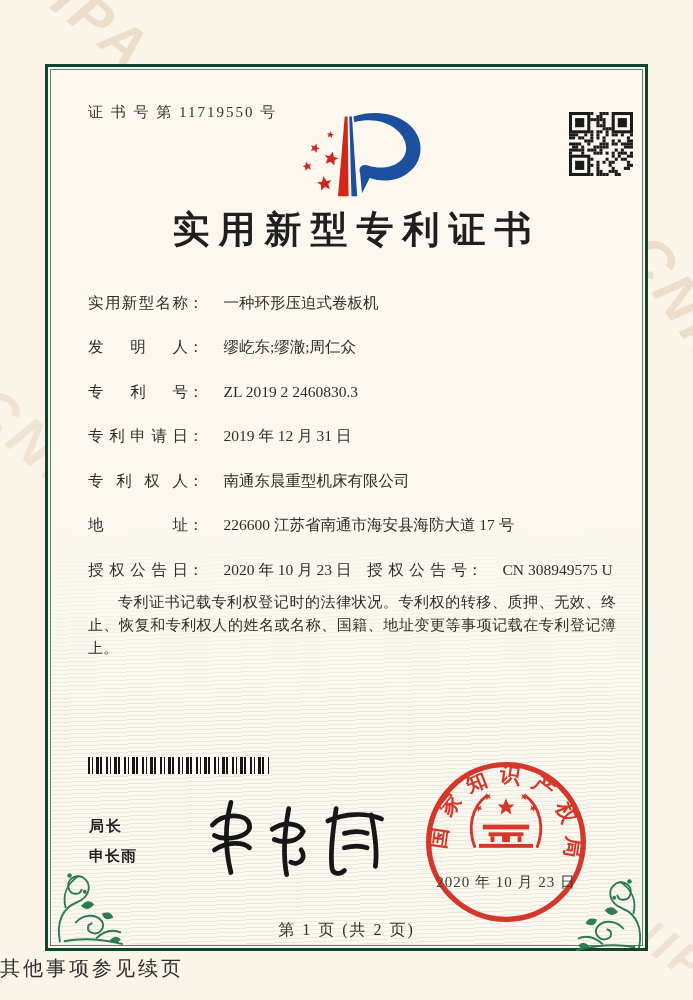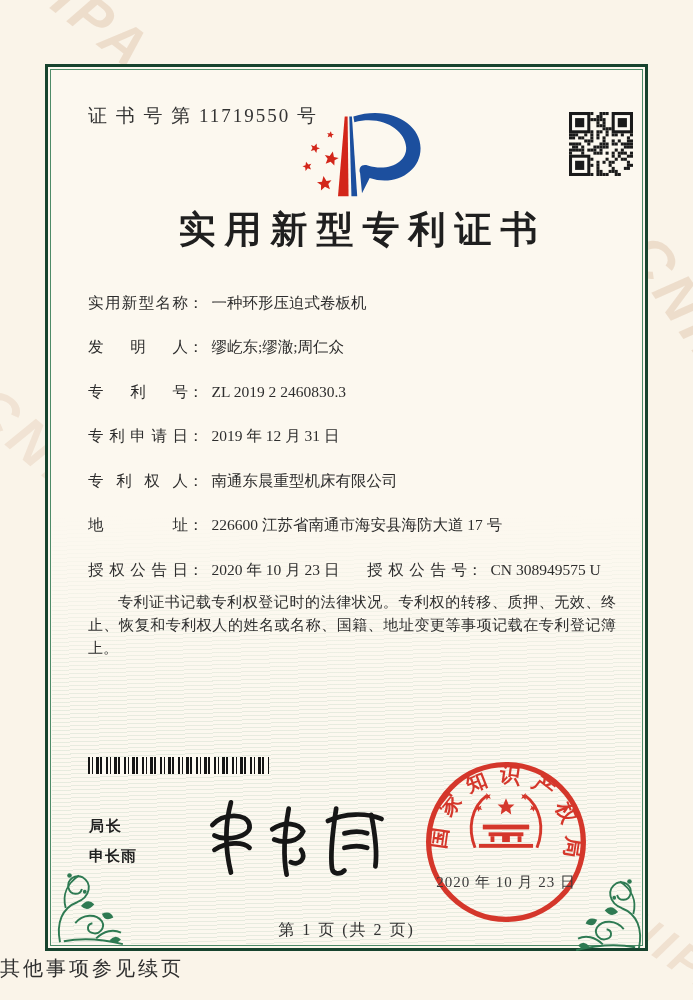--- a/index.html
+++ b/index.html
@@ -15,32 +15,32 @@
   .wm5{left:66px;top:606px;font-size:50px;transform:rotate(38deg);color:rgba(206,170,140,.16);}
   .wm6{left:580px;top:918px;font-size:46px;transform:rotate(35deg);color:rgba(210,168,135,.25);}
 
   
   .cert{position:absolute;left:45px;top:64px;width:603px;height:887px;border:3px solid #17432e;background:#fcf8ef;box-sizing:border-box;}
   .cert-inner{position:absolute;inset:2px;border:1px solid #4d8b68;}
   .guilloche{position:absolute;left:4px;right:4px;bottom:4px;height:430px;
     background:linear-gradient(to bottom, rgba(252,248,239,1) 0%, rgba(252,248,239,0) 45%),
                repeating-linear-gradient(178deg, rgba(120,168,138,.16) 0 1px, rgba(0,0,0,0) 1px 4px);}
 
-  .cert-no{position:absolute;left:40px;top:36px;font-size:19px;letter-spacing:2px;color:#333;}
+  .cert-no{position:absolute;left:40px;top:36px;font-size:15px;letter-spacing:2px;color:#333;}
 
   .logo{position:absolute;left:236px;top:37px;width:156px;height:96px;}
   .qr{position:absolute;left:521px;top:45px;width:64px;height:64px;}
 
-  .title{position:absolute;left:16px;top:138px;width:100%;text-align:center;font-size:37px;font-weight:bold;color:#1f1f1f;letter-spacing:9px;}
+  .title{position:absolute;left:10px;top:138px;width:100%;text-align:center;font-size:37px;font-weight:bold;color:#1f1f1f;letter-spacing:9px;}
 
   .fields{position:absolute;left:40px;top:214px;width:540px;font-size:15.5px;color:#2d2d2d;}
   .row{height:44.5px;display:flex;align-items:center;position:relative;}
   .f-label{display:inline-block;width:100px;text-align:justify;text-align-last:justify;}
   .f-colon{display:inline-block;}
-  .f-value{margin-left:8px;white-space:pre;}
+  .f-value{margin-left:20px;white-space:pre;}
   .g-right{position:absolute;left:279px;display:flex;align-items:center;}
 
   .paras{position:absolute;left:40px;top:524px;width:528px;font-size:15px;line-height:23px;color:#2e2e2e;text-align:justify;}
   .paras p{margin:0;text-indent:2em;}
 
   .barcode{position:absolute;left:40px;top:690px;width:181px;height:17px;
     background:repeating-linear-gradient(90deg,#151515 0 2px,#fdfaf2 2px 4px,#151515 4px 5px,#fdfaf2 5px 8px,#151515 8px 11px,#fdfaf2 11px 12px,#151515 12px 14px,#fdfaf2 14px 18px);}
 
   .signer-title{position:absolute;left:41px;top:750px;font-size:15px;font-weight:600;color:#222;font-family:"Liberation Sans","DejaVu Sans",sans-serif;letter-spacing:2px;}
   .signer-name{position:absolute;left:41px;top:780px;font-size:15px;font-weight:600;color:#222;font-family:"Liberation Sans","DejaVu Sans",sans-serif;letter-spacing:1px;text-align:right;}

